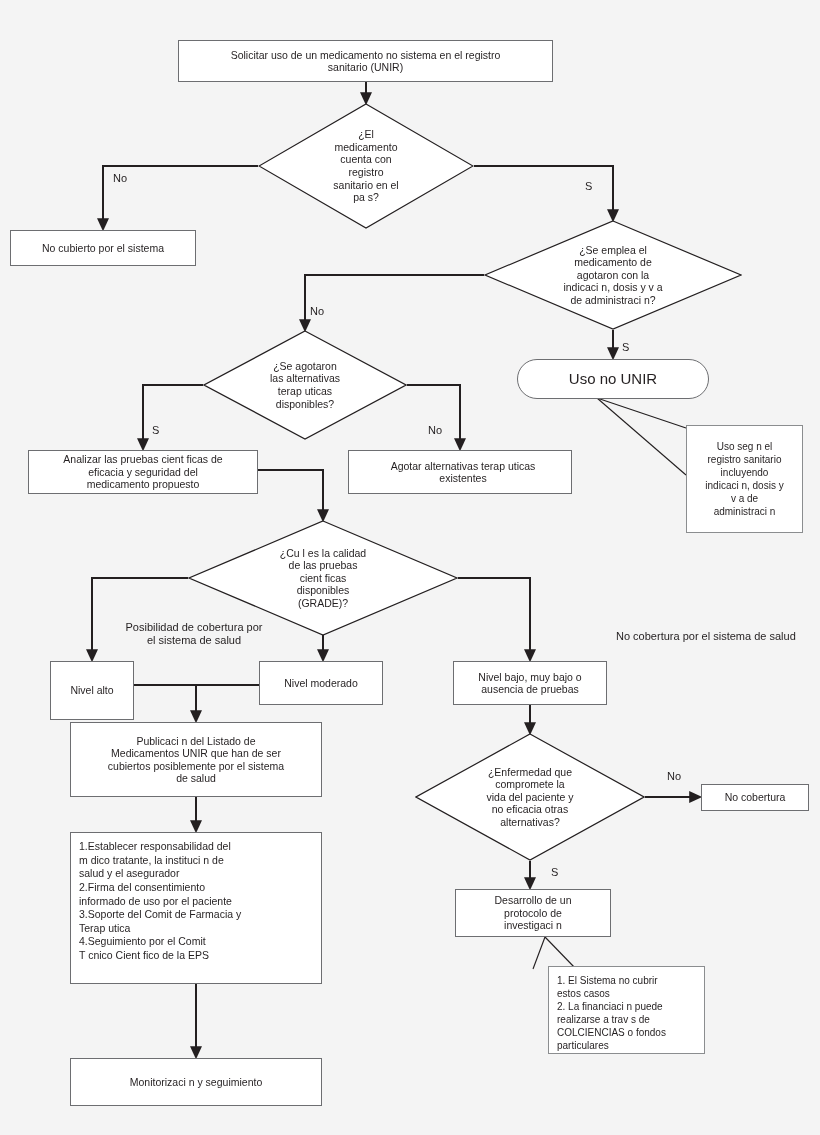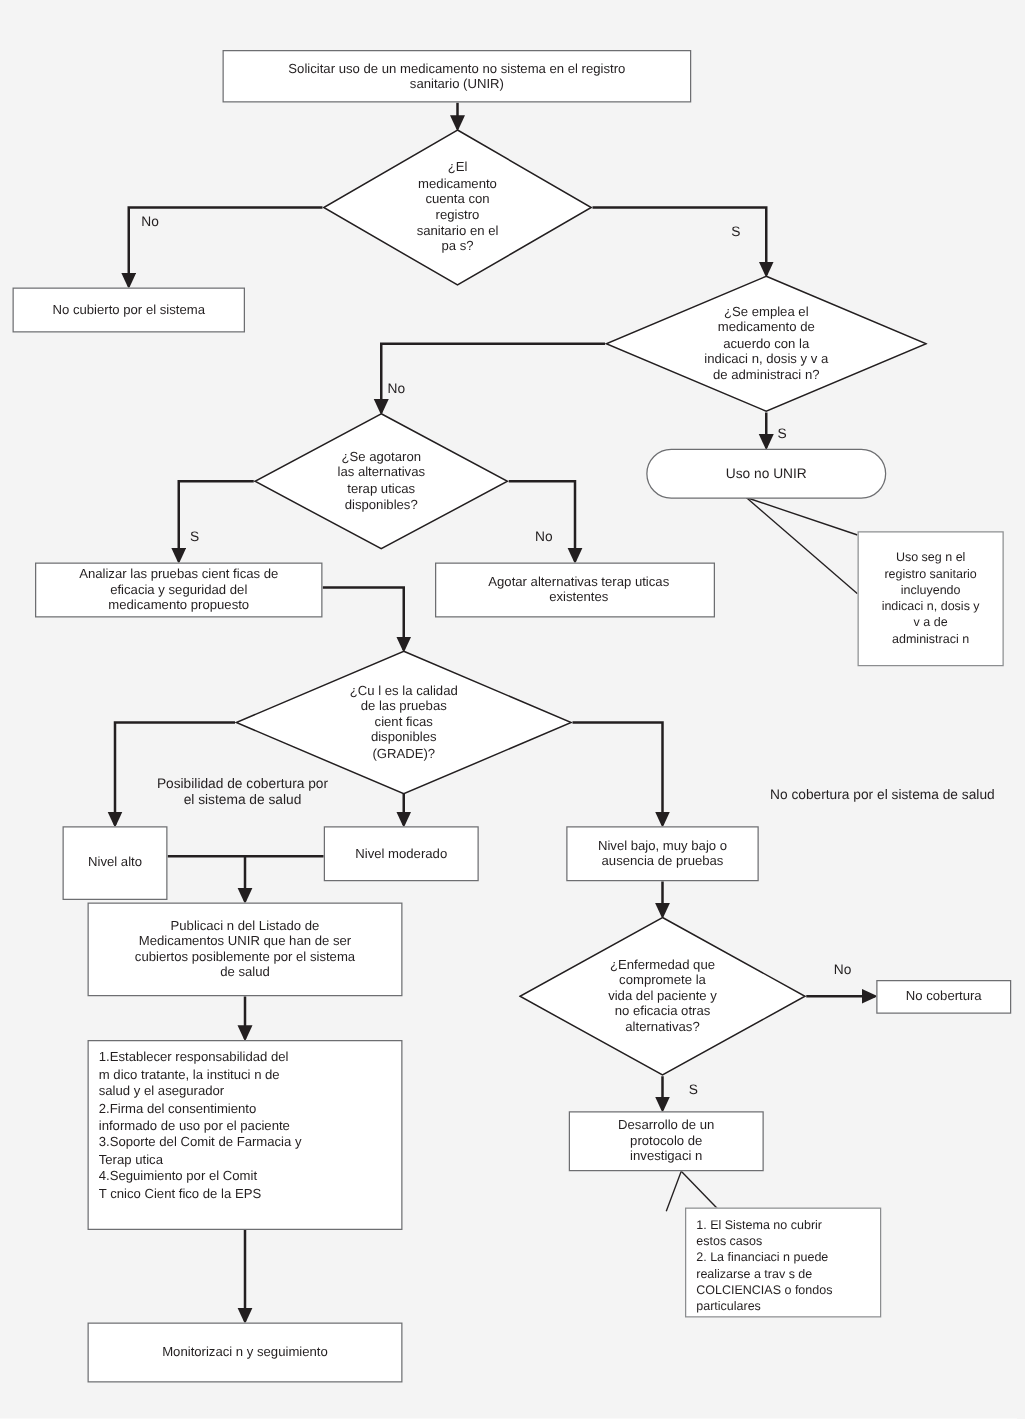--- a/index.html
+++ b/index.html
@@ -45,21 +45,21 @@
     justify-content: flex-start;
     white-space: pre-line;
     align-items: flex-start;
     padding: 7px 8px;
     line-height: 1.3;
   }
   .oval {
     background: #ffffff;
     border: 1px solid #6d6e71;
     border-radius: 999px;
-    font-size: 11px;
+    font-size: 15px;
   }
   .callout {
     background: #ffffff;
     border: 1px solid #8b8d8f;
     font-size: 10px;
     line-height: 1.3;
   }
   .diamond-wrap {
     position: absolute;
   }
@@ -167,21 +167,21 @@
   <div class="edge-label" style="left:585px; top:180px;">S</div>
 
   <div class="node box" style="left:10px; top:230px; width:186px; height:36px;">No cubierto por el sistema</div>
 
   <div class="diamond-wrap" style="left:484px; top:220px; width:258px; height:110px;">
     <svg class="diamond-svg" width="258" height="110" viewBox="0 0 258 110">
       <polygon points="129,1 257,55 129,109 1,55" fill="#ffffff" stroke="#231f20" stroke-width="1.2"></polygon>
     </svg>
     <div class="diamond-label">¿Se emplea el
 medicamento de
-acuerdo con la
+agotaron con la
 indicaci  n, dosis y v a
 de administraci  n?</div>
   </div>
 
   <div class="edge-label" style="left:622px; top:341px;">S</div>
   <div class="edge-label" style="left:310px; top:305px;">No</div>
 
   <div class="node oval" style="left:517px; top:359px; width:192px; height:40px;">Uso no UNIR</div>
 
   <div class="node callout" style="left:686px; top:425px; width:117px; height:108px;">Uso seg  n el

